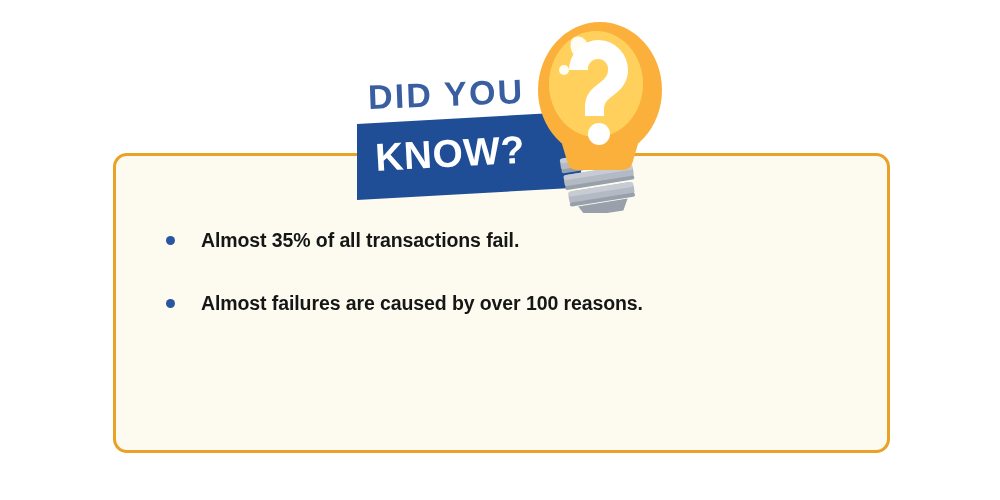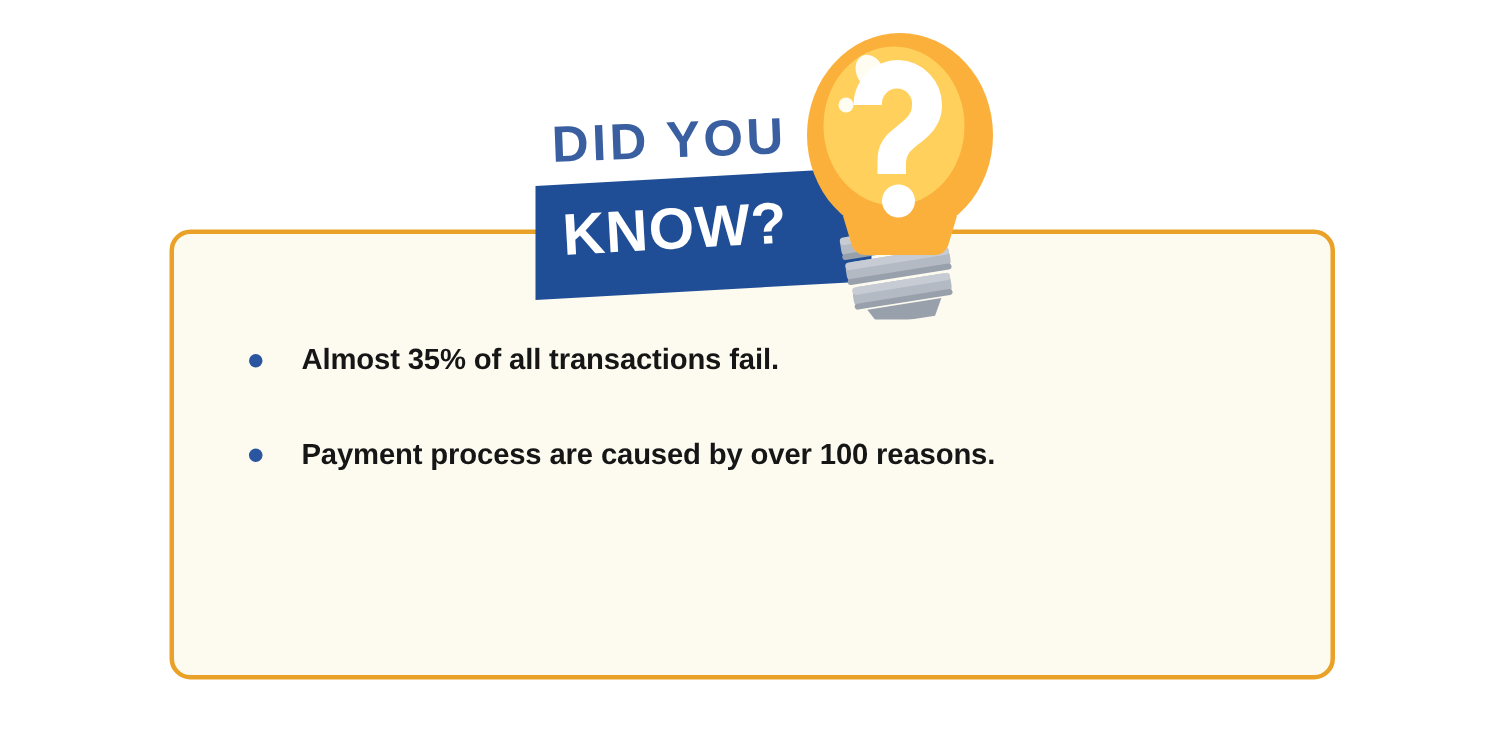--- a/index.html
+++ b/index.html
@@ -134,21 +134,21 @@
 <div id="infographic">
 
   <div class="fact-card">
     <ul class="bullet-list">
       <li class="bullet-item">
         <span class="bullet-dot"></span>
         <span>Almost 35% of all transactions fail.</span>
       </li>
       <li class="bullet-item">
         <span class="bullet-dot"></span>
-        <span>Payment process are caused by over 100 reasons.</span>
+        <span>Almost failures are caused by over 100 reasons.</span>
       </li>
     </ul>
   </div>
 
   <div class="headline">
     <div class="did-you">DID YOU</div>
     <div class="know-banner"></div>
     <div class="know-text">KNOW?</div>
 
     <div class="lightbulb">

